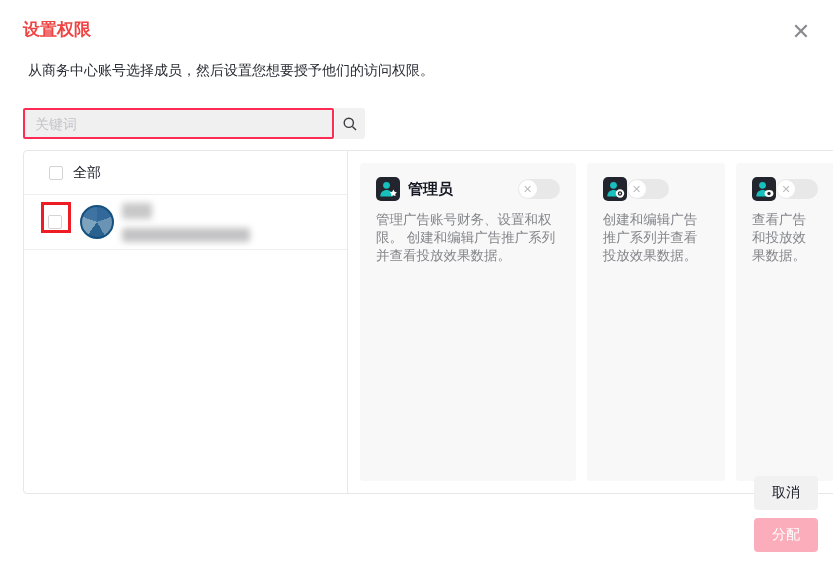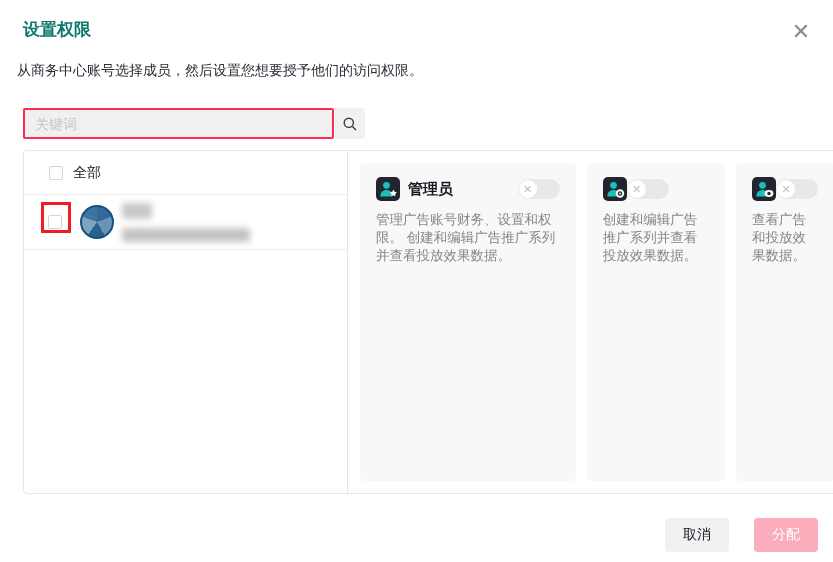--- a/index.html
+++ b/index.html
@@ -4,29 +4,29 @@
 <style>
   html,body{margin:0;padding:0;}
   body{
     width:833px;height:562px;position:relative;background:#ffffff;
     font-family:"Liberation Sans","DejaVu Sans",sans-serif;
     color:#161823;overflow:hidden;
   }
   
   .dlg-title{
     position:absolute;left:23px;top:18px;
-    font-size:17px;font-weight:bold;color:#0f766e;
+    font-size:17px;font-weight:bold;color:#ef4444;
   }
   .close-btn{
     position:absolute;right:20px;top:20px;width:24px;height:24px;
     display:flex;align-items:center;justify-content:center;
     font-size:22px;color:#8a8b91;cursor:pointer;line-height:1;
   }
   .dlg-subtitle{
-    position:absolute;left:17px;top:62px;font-size:14px;color:#2a2c35;
+    position:absolute;left:28px;top:62px;font-size:14px;color:#2a2c35;
   }
   
   .search-group{
     position:absolute;left:23px;top:108px;height:31px;display:flex;
   }
   .search-input{
     width:311px;height:31px;box-sizing:border-box;
     background:#f0f0f1;border:2px solid #fe2c55;border-radius:2px;
     padding:0 10px;font-size:14px;color:#161823;outline:none;
     font-family:"Liberation Sans","DejaVu Sans",sans-serif;
@@ -86,21 +86,21 @@
   }
   .toggle .knob{
     position:absolute;left:1px;top:1px;width:18px;height:18px;border-radius:50%;
     background:#ffffff;display:flex;align-items:center;justify-content:center;
     font-size:11px;color:#bcbdc1;font-weight:bold;line-height:1;
   }
   .role-desc{
     margin-top:10px;font-size:13.5px;color:#85868b;line-height:18px;
   }
   
-  .footer{position:absolute;right:15px;bottom:10px;display:flex;gap:25px;}
+  .footer{position:absolute;right:15px;bottom:10px;display:flex;gap:8px;flex-direction:column;}
   .btn{
     height:34px;min-width:60px;border:none;border-radius:4px;font-size:14px;
     display:flex;align-items:center;justify-content:center;cursor:pointer;
     padding:0 18px;font-family:"Liberation Sans","DejaVu Sans",sans-serif;
   }
   .btn-cancel{background:#f1f1f2;color:#161823;}
   .btn-assign{background:#fbadbb;color:#ffffff;cursor:not-allowed;}
 </style>
 </head>
 <body>

